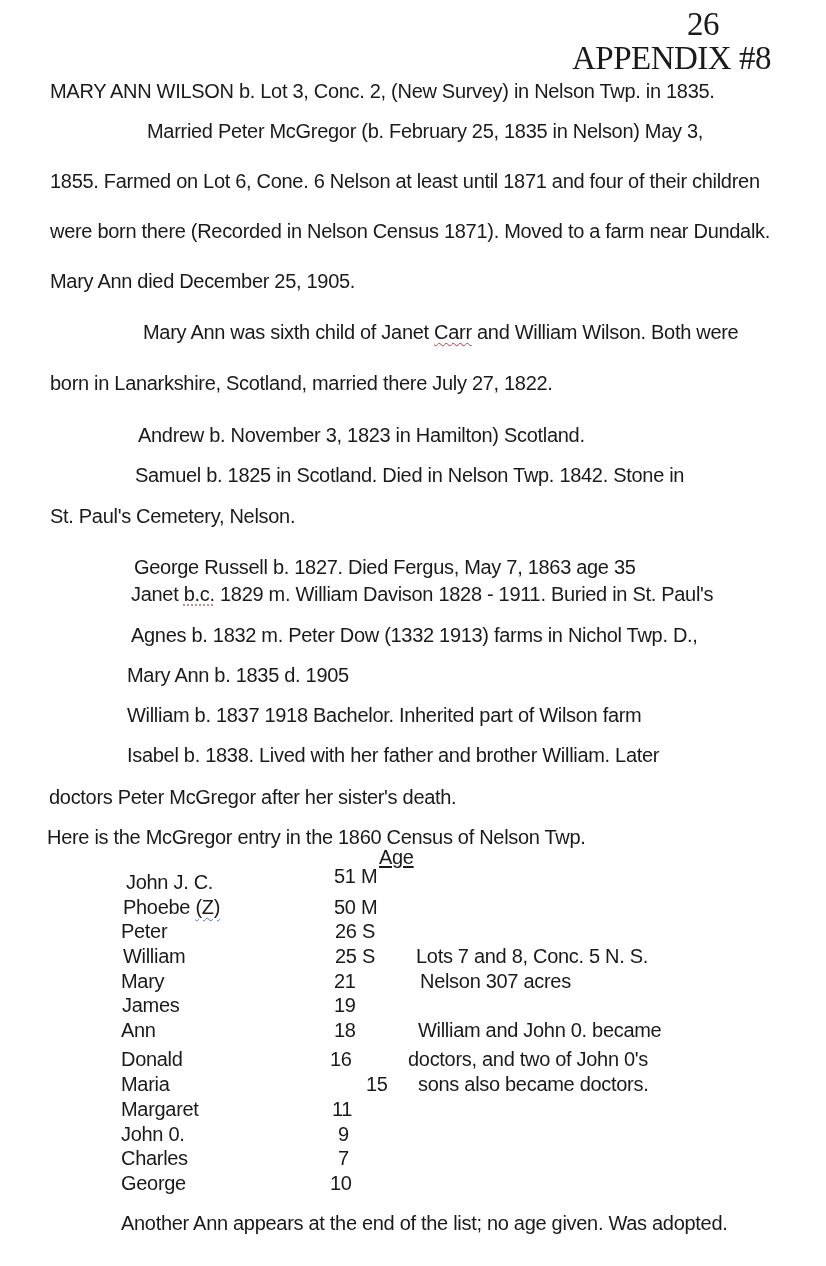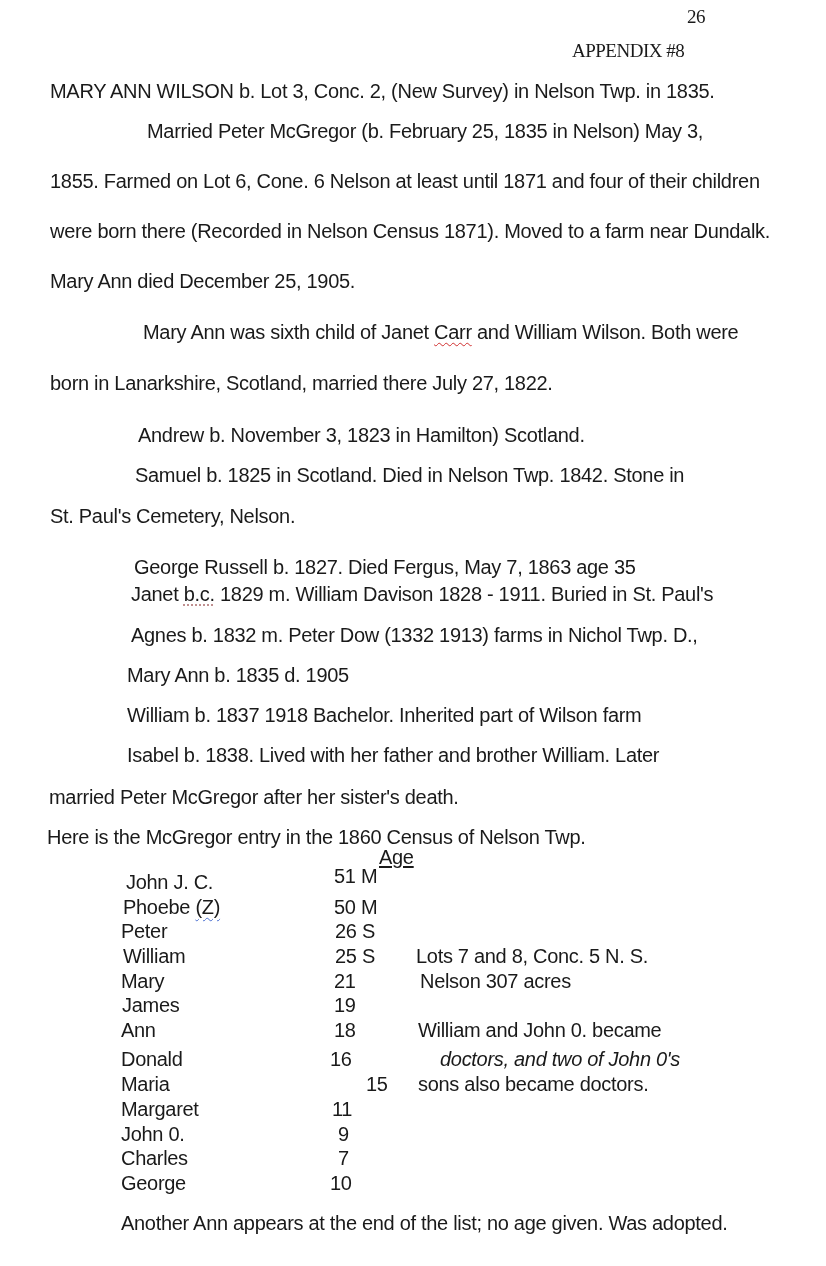--- a/index.html
+++ b/index.html
@@ -3,21 +3,21 @@
   <meta charset="utf-8">
   <style>
     html, body { margin: 0; padding: 0; background: #ffffff; }
     body {
       width: 826px; height: 1266px; position: relative; overflow: hidden;
       color: #1a1a1a;
       font-family: "Liberation Sans", sans-serif;
     }
     .abs { position: absolute; white-space: nowrap; }
     .t { font-size: 20px; letter-spacing: -0.3px; }
-    .serif { font-family: "Liberation Serif", serif; font-size: 19px; letter-spacing: -0.5px; }
+    .serif { font-family: "Liberation Serif", serif; font-size: 33px; letter-spacing: -0.5px; }
     .spell-red { text-decoration: underline wavy #d03030; text-decoration-thickness: 1px; text-underline-offset: 3px; }
     .spell-blue { text-decoration: underline wavy #4a6fd0; text-decoration-thickness: 1px; text-underline-offset: 3px; }
     .spell-dot { text-decoration: underline dotted #c09090; text-underline-offset: 3px; }
     .uline { text-decoration: underline; text-underline-offset: 2px; margin-left: 43px; }
   </style>
 </head>
 <body>
 
 <div class="abs serif" style="left:687px; top:6px;">26</div>
 <div class="abs serif" style="left:572px; top:40px;">APPENDIX #8</div>
@@ -37,21 +37,21 @@
 <div class="abs t" style="left:135px; top:464px;">Samuel b. 1825 in Scotland.  Died in Nelson Twp. 1842.  Stone in</div>
 <div class="abs t" style="left:50px; top:505px;">St. Paul's Cemetery, Nelson.</div>
 <div class="abs t" style="left:134px; top:544px;margin-top:12px;">George Russell b. 1827.  Died Fergus, May 7, 1863 age 35</div>
 <div class="abs t" style="left:131px; top:583px;">
   <span>Janet </span><span class="spell-dot">b.c.</span><span> 1829 m. William Davison 1828 - 1911.  Buried in St. Paul's</span>
 </div>
 <div class="abs t" style="left:131px; top:624px;">Agnes b. 1832 m. Peter Dow (1332   1913) farms in Nichol Twp. D.,</div>
 <div class="abs t" style="left:127px; top:664px;">Mary Ann b. 1835 d. 1905</div>
 <div class="abs t" style="left:127px; top:704px;">William b. 1837   1918 Bachelor.  Inherited part of Wilson farm</div>
 <div class="abs t" style="left:127px; top:744px;">Isabel b. 1838.  Lived with her father and brother William.  Later</div>
-<div class="abs t" style="left:49px; top:786px;">married Peter McGregor after her sister's death.</div>
+<div class="abs t" style="left:49px; top:786px;">doctors Peter McGregor after her sister's death.</div>
 
 <div class="abs t" style="left:47px; top:826px;">Here is the McGregor entry in the 1860 Census of Nelson Twp.</div>
 <div class="abs t uline" style="left:336px; top:846px;">Age</div>
 
 <div>
 
   <div class="abs t" style="left:126px; top:871px;">John J. C.</div>
   <div class="abs t" style="left:334px; top:842px;margin-top:23px;">51 M</div>
 
   <div class="abs t" style="left:123px; top:896px;">
@@ -72,21 +72,21 @@
 
   <div class="abs t" style="left:122px; top:994px;">James</div>
   <div class="abs t" style="left:334px; top:994px;">19</div>
 
   <div class="abs t" style="left:121px; top:1019px;">Ann</div>
   <div class="abs t" style="left:334px; top:1019px;">18</div>
   <div class="abs t" style="left:418px; top:1019px;">William and John 0. became</div>
 
   <div class="abs t" style="left:121px; top:1048px;">Donald</div>
   <div class="abs t" style="left:330px; top:1048px;">16</div>
-  <div class="abs t" style="left:440px; top:1048px;font-style:italic;">doctors, and two of John 0's</div>
+  <div class="abs t" style="left:408px; top:1048px;">doctors, and two of John 0's</div>
 
   <div class="abs t" style="left:121px; top:1073px;">Maria</div>
   <div class="abs t" style="left:330px; top:1073px;margin-left:36px;">15</div>
   <div class="abs t" style="left:418px; top:1073px;">sons also became doctors.</div>
 
   <div class="abs t" style="left:121px; top:1098px;">Margaret</div>
   <div class="abs t" style="left:332px; top:1098px;">11</div>
 
   <div class="abs t" style="left:121px; top:1123px;">John 0.</div>
   <div class="abs t" style="left:338px; top:1123px;">9</div>

